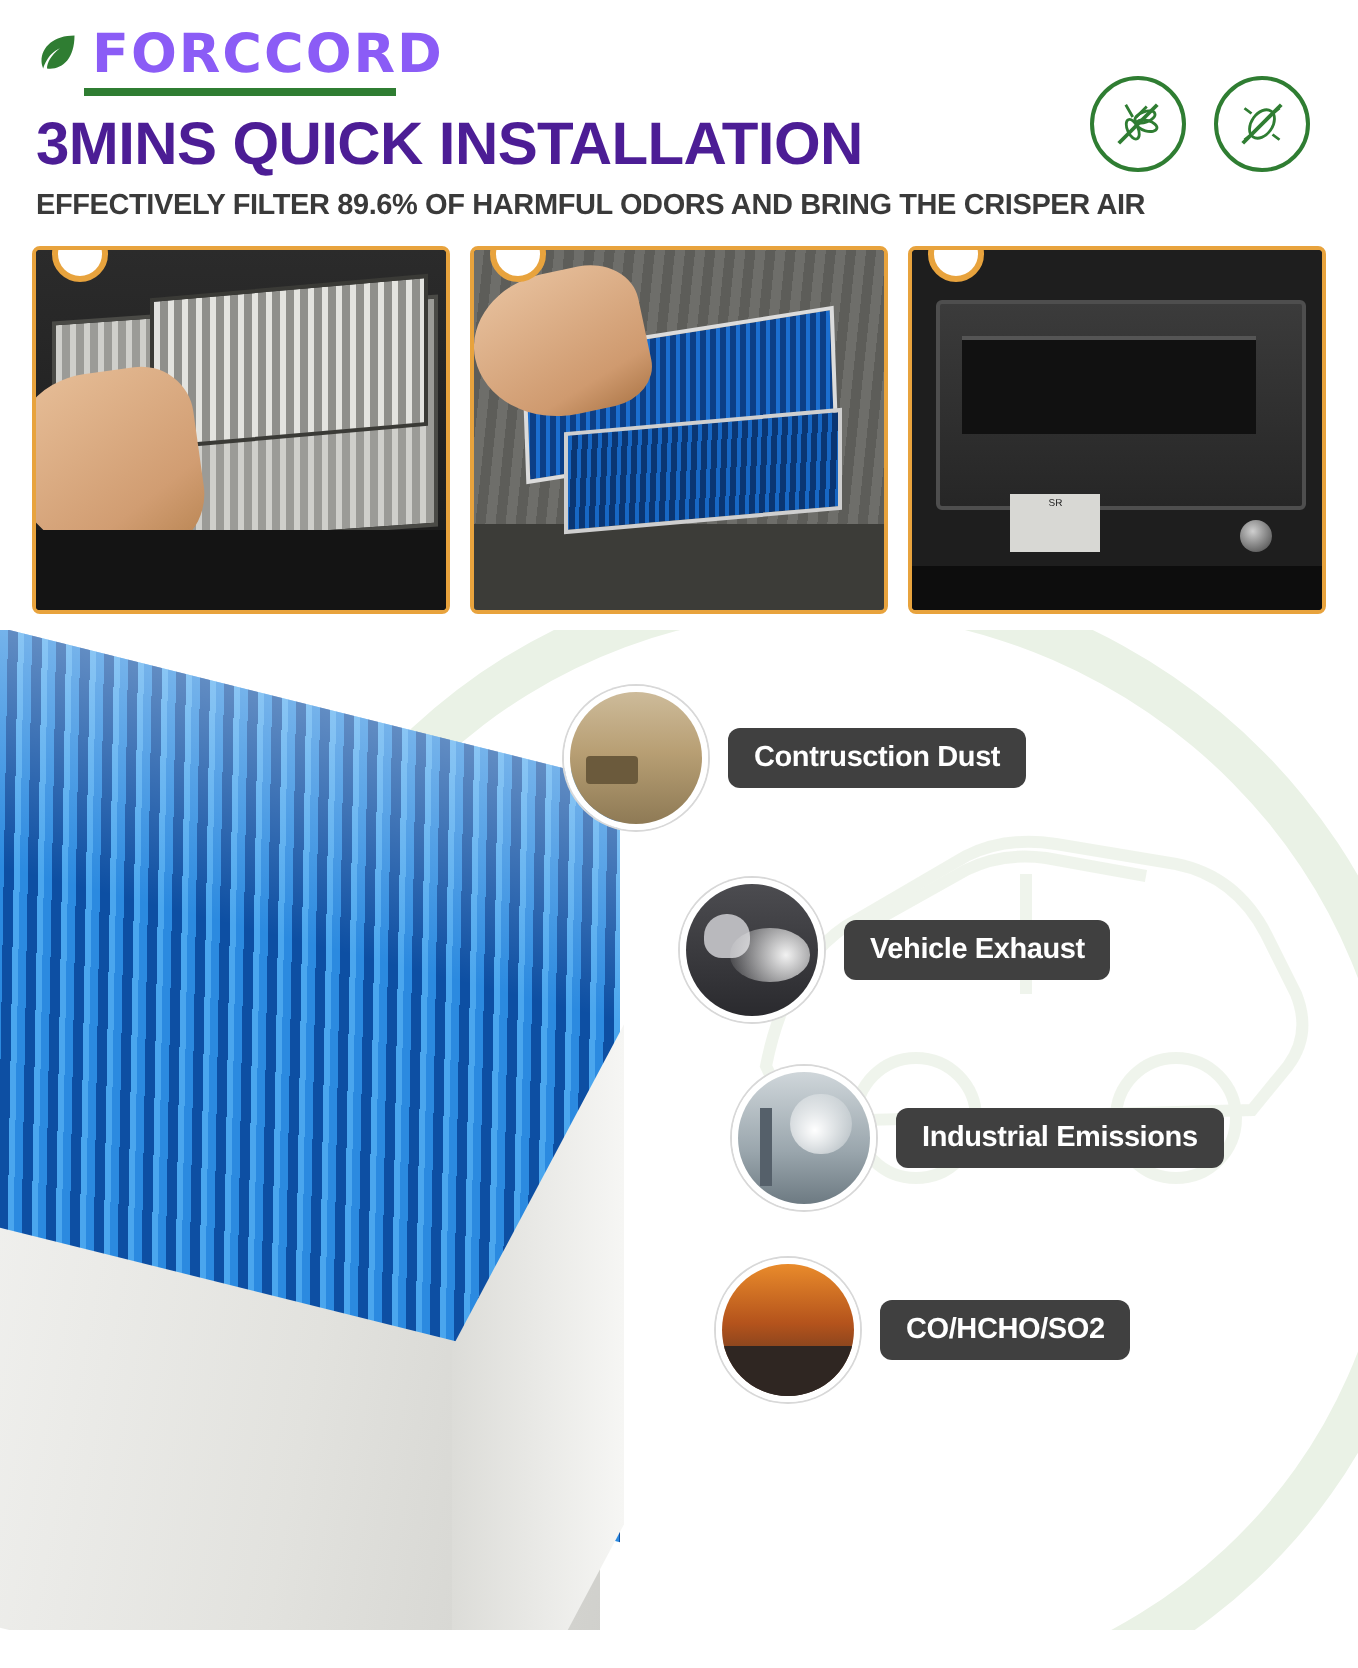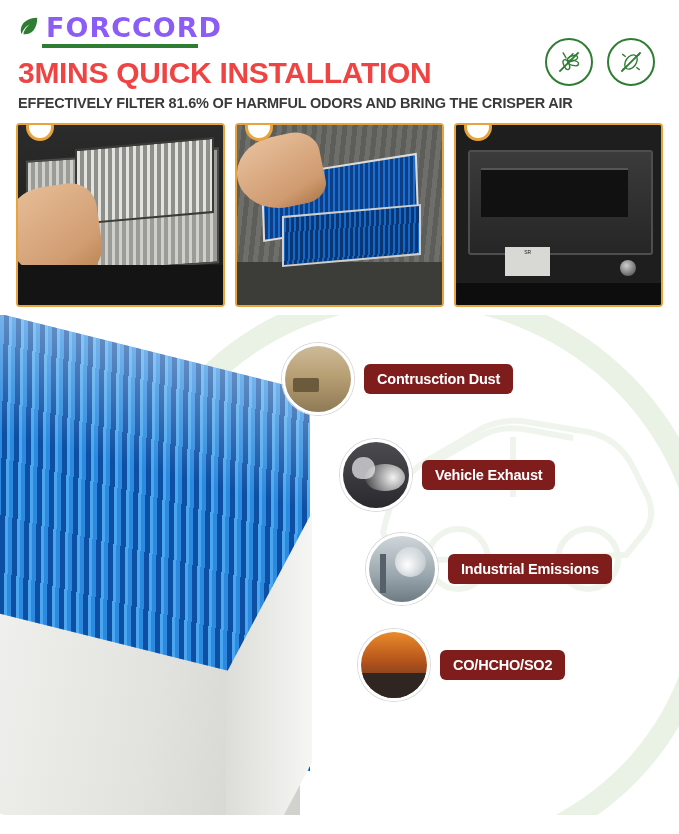--- a/index.html
+++ b/index.html
@@ -44,21 +44,21 @@
   }
   .brand-underline {
     width: 156px;
     height: 4px;
     background: #2f7d32;
     margin: 3px 0 0 24px;
   }
   .headline {
     font-size: 30px;
     font-weight: bold;
-    color: #ef4444;
+    color: #4c1d95;
     letter-spacing: -0.3px;
     margin-top: 8px;
     font-family: "Liberation Sans", sans-serif;
   }
   .subline {
     font-size: 14.5px;
     font-weight: bold;
     color: #3a3a3a;
     letter-spacing: -0.2px;
     margin-top: 5px;
@@ -300,21 +300,21 @@
   .callout-img {
     width: 66px; height: 66px;
     border-radius: 50%;
     border: 3px solid #ffffff;
     box-shadow: 0 0 0 1px #d8d8d8;
     overflow: hidden;
     position: relative;
     flex: 0 0 auto;
   }
   .callout-pill {
-    background: #7f1d1d;
+    background: #404040;
     color: #fff;
     font-size: 14.5px;
     font-weight: bold;
     padding: 7px 13px;
     border-radius: 6px;
     white-space: nowrap;
     letter-spacing: -0.2px;
   }
 
   
@@ -379,21 +379,21 @@
     <span class="brand-leaf">
       <svg viewBox="0 0 24 24" width="22" height="22">
         <path d="M21 3C10 3 3 9 3 17c0 2 1 4 1 4s2-8 9-11c-5 4-7 8-7 11 8 1 15-5 15-18z" fill="#2f7d32"></path>
       </svg>
     </span>
     <span class="brand-text">FORCCORD</span>
   </div>
   <div class="brand-underline"></div>
 
   <div class="headline">3MINS QUICK INSTALLATION</div>
-  <div class="subline">EFFECTIVELY FILTER 81.6% OF HARMFUL ODORS AND BRING THE CRISPER AIR</div>
+  <div class="subline">EFFECTIVELY FILTER 89.6% OF HARMFUL ODORS AND BRING THE CRISPER AIR</div>
 
   <div class="header-badges">
     <div class="badge-circle">
       <svg viewBox="0 0 32 32" width="28" height="28">
         <g stroke="#2f7d32" stroke-width="1.6" fill="none">
           <ellipse cx="13" cy="19" rx="3" ry="6" transform="rotate(-25 13 19)"></ellipse>
           <path d="M13 12 L9 5 M15 12 L21 6"></path>
           <ellipse cx="20" cy="12" rx="6" ry="3" transform="rotate(-20 20 12)"></ellipse>
           <ellipse cx="21" cy="17" rx="6" ry="3" transform="rotate(15 21 17)"></ellipse>
           <path d="M5 27 L27 5" stroke-width="2.2"></path>

